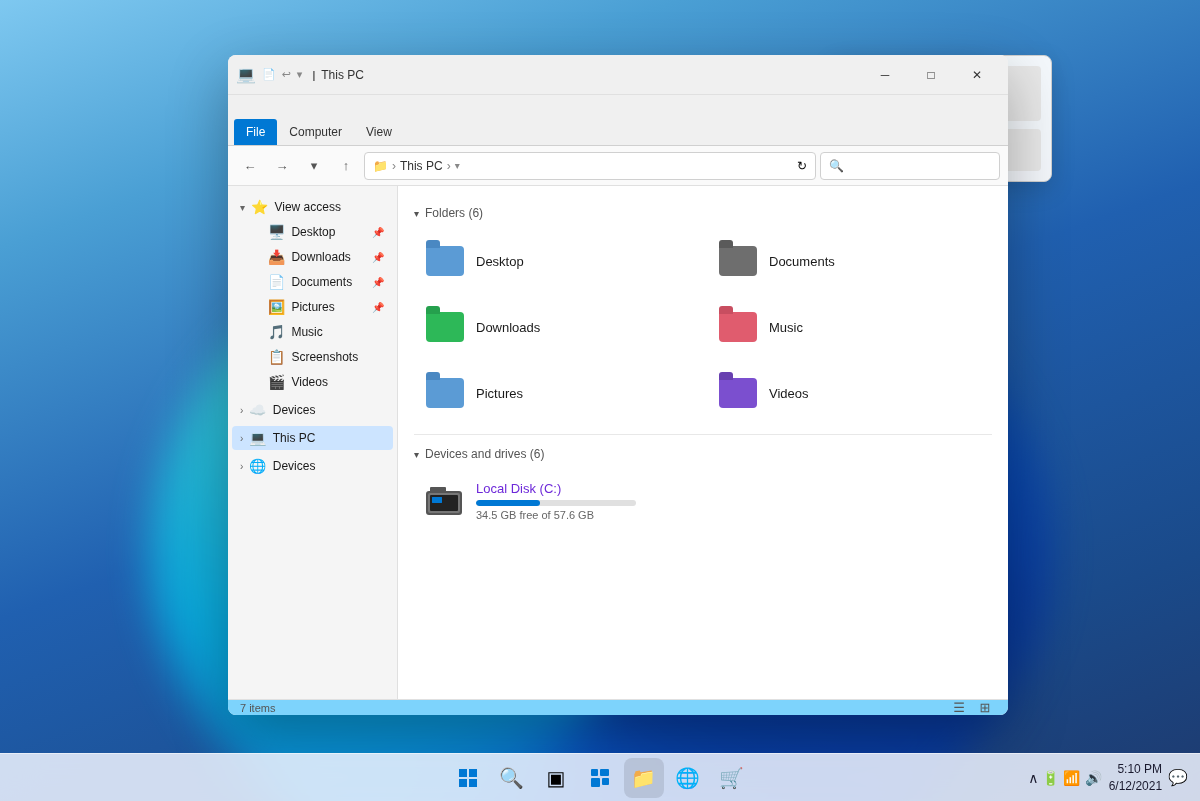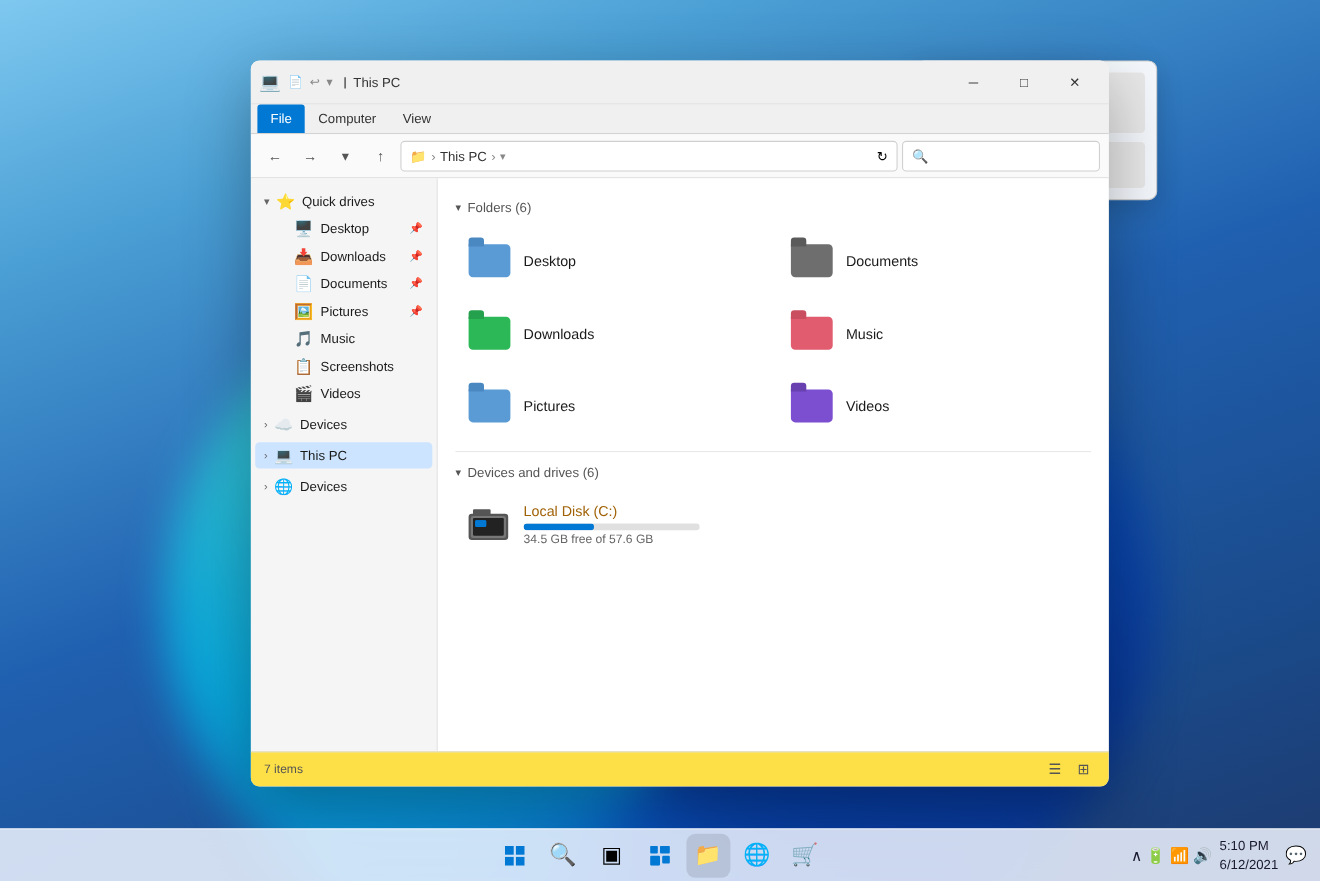--- a/index.html
+++ b/index.html
@@ -65,20 +65,21 @@
       font-size: 20px;
     }
     .taskbar-icon.active { background: rgba(0,0,0,0.1); }
     .taskbar-right {
       display: flex;
       align-items: center;
       gap: 6px;
       padding-right: 12px;
     }
     .taskbar-clock {
+      text-align: right;
       font-size: 12px;
       line-height: 1.4;
       color: #1a1a2e;
       cursor: pointer;
     }
     .taskbar-sys-icons {
       display: flex;
       align-items: center;
       gap: 4px;
       font-size: 14px;
@@ -140,20 +141,21 @@
     
     .ribbon {
       background: #f0f0f0;
       border-bottom: 1px solid #d0d0d0;
       flex-shrink: 0;
     }
     .ribbon-tabs {
       display: flex;
       gap: 0;
       padding: 0 6px;
+      margin-top: 24px;
     }
     .ribbon-tab {
       padding: 6px 12px;
       font-size: 12px;
       cursor: pointer;
       color: #333;
     }
     .ribbon-tab.active {
       background: #0078d4;
       color: white;
@@ -340,40 +342,40 @@
       padding: 8px 10px;
       border-radius: 6px;
       cursor: pointer;
     }
     .drive-icon {
       font-size: 32px;
       display: flex;
       align-items: center;
     }
     .drive-info { flex: 1; }
-    .drive-name { font-size: 13px; color: #a16207; }
+    .drive-name { font-size: 13px; color: #6d28d9; }
     .drive-progress {
       width: 160px;
       height: 6px;
       background: #e0e0e0;
       border-radius: 3px;
       margin-top: 4px;
       overflow: hidden;
     }
     .drive-progress-fill {
       height: 100%;
       background: #0078d4;
       border-radius: 3px;
     }
     .drive-size { font-size: 11px; color: #666; margin-top: 3px; }
 
     
     .status-bar {
-      height: 32px;
-      background: #fde047;
+      height: 16px;
+      background: #7dd3fc;
       border-top: 1px solid #e0e0e0;
       display: flex;
       align-items: center;
       justify-content: space-between;
       padding: 0 12px;
       font-size: 11px;
       color: #555;
       flex-shrink: 0;
     }
     .status-right {
@@ -479,21 +481,21 @@
   </div>
 
   <div class="main-area">
 
     <div class="sidebar">
 
       <div class="sidebar-section">
         <div class="sidebar-item">
           <span class="expand-icon">▾</span>
           <span class="item-icon">⭐</span>
-          <span style="font-size:12px;">Quick drives</span>
+          <span style="font-size:12px;">View access</span>
         </div>
         <div class="sidebar-item indent2">
           <span class="item-icon">🖥️</span>
           <span>Desktop</span>
           <span class="pin-icon">📌</span>
         </div>
         <div class="sidebar-item indent2">
           <span class="item-icon">📥</span>
           <span>Downloads</span>
           <span class="pin-icon">📌</span>

